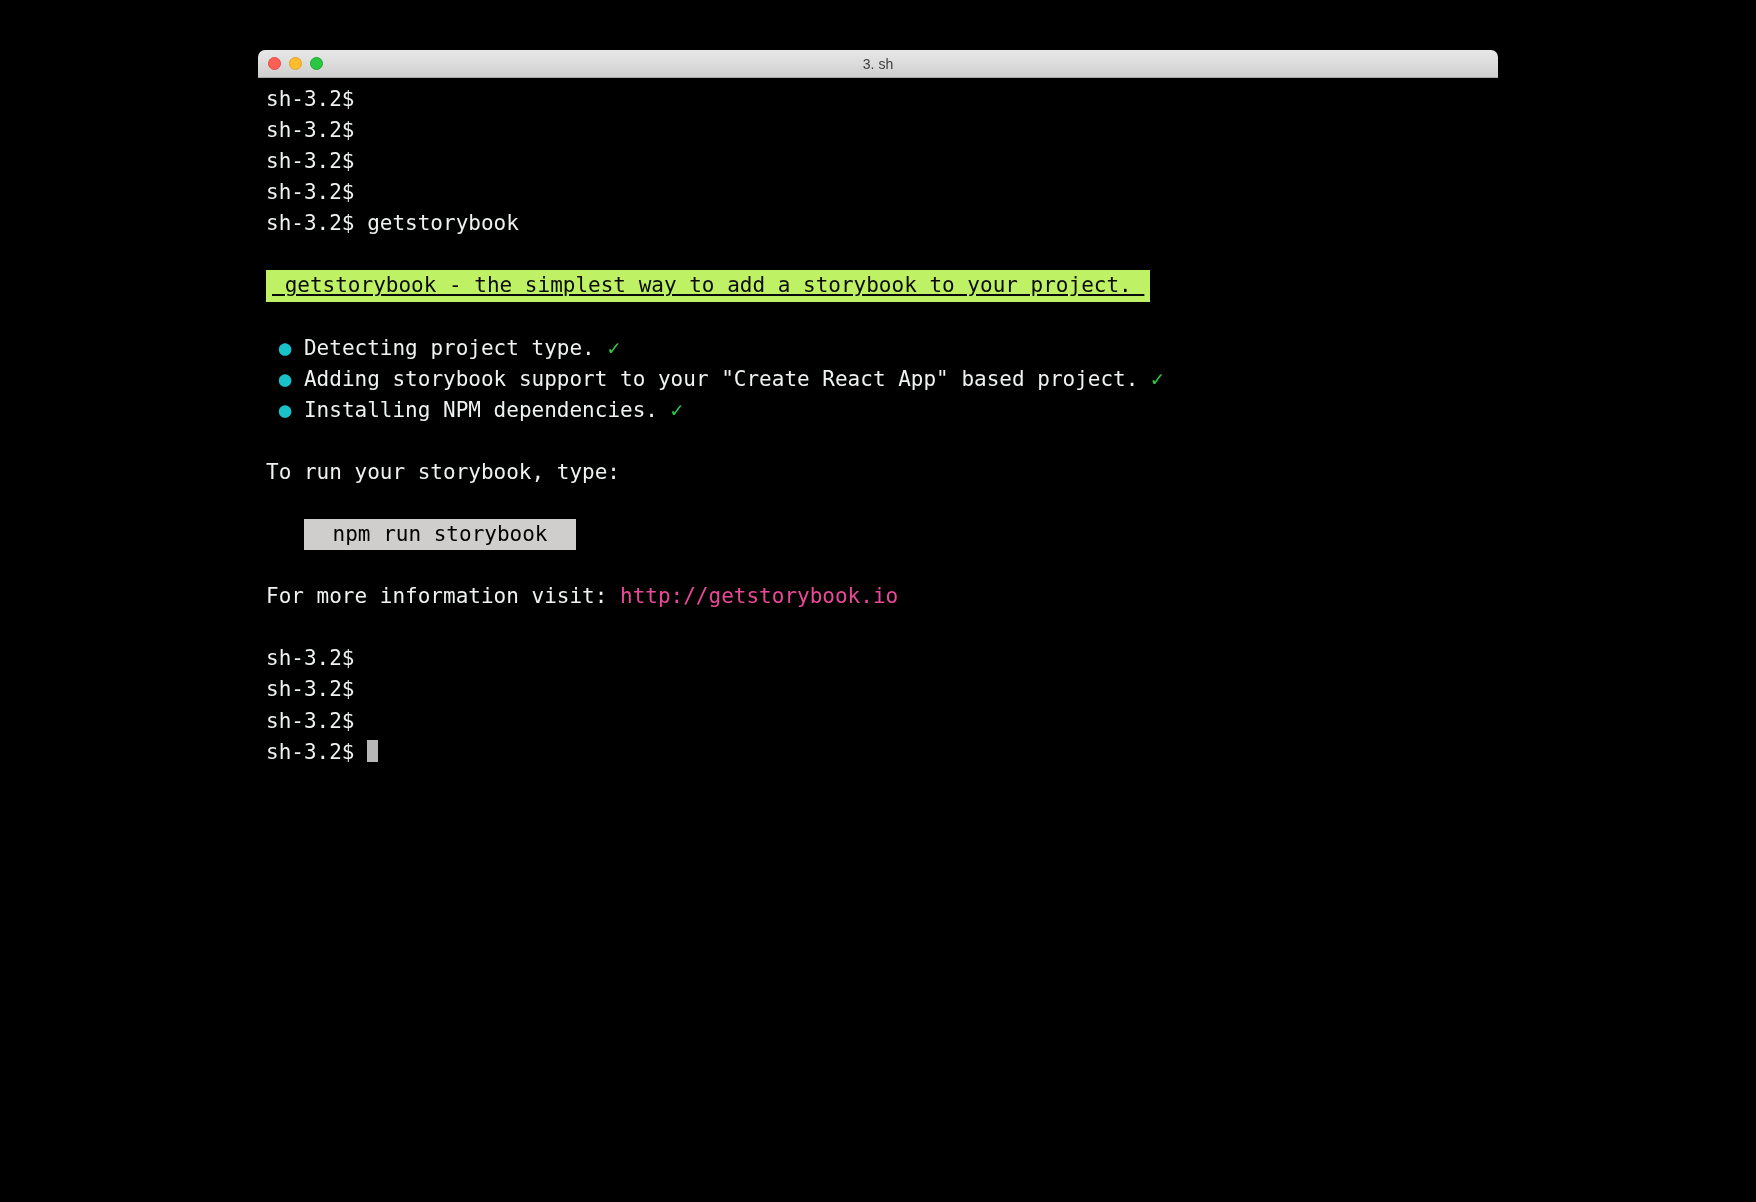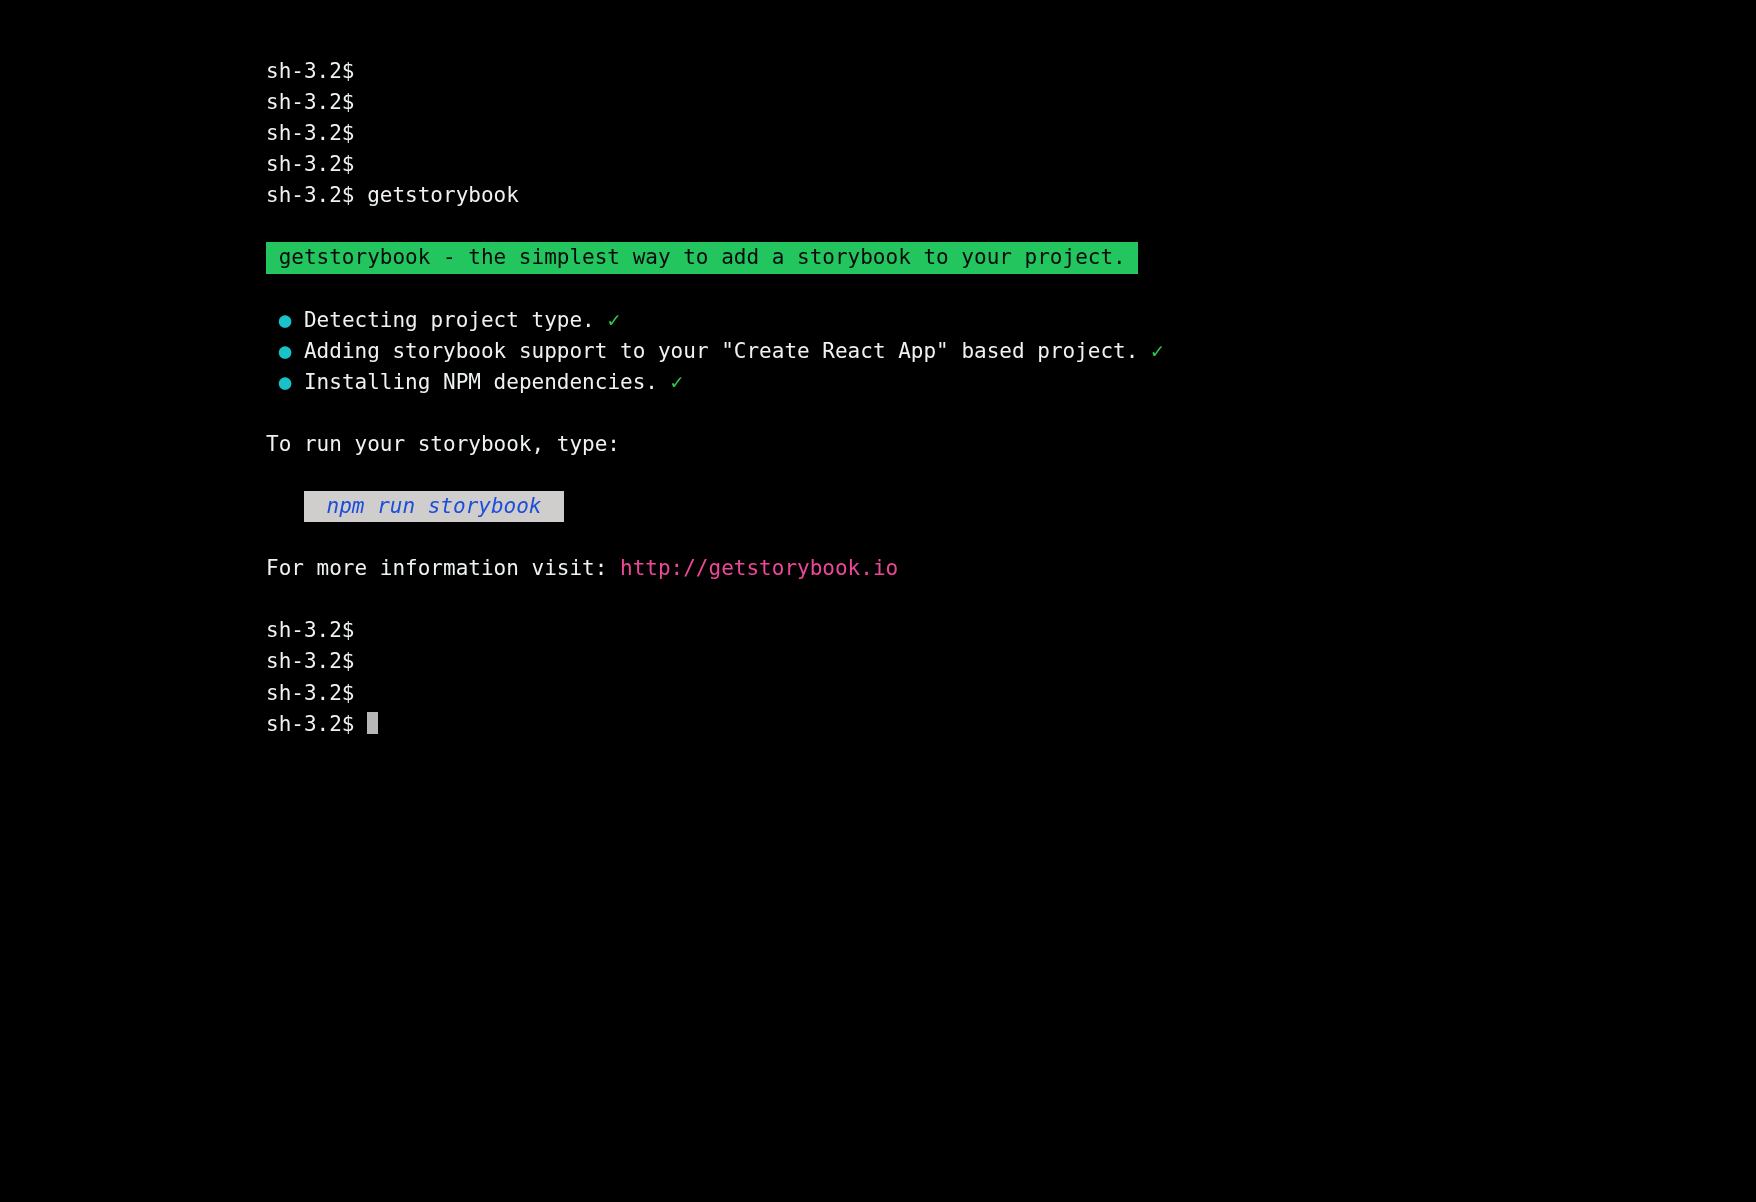--- a/index.html
+++ b/index.html
@@ -52,43 +52,51 @@
     background: #000;
     color: #eef2f0;
     font-size: 21px;
     line-height: 1.48;
     padding: 6px 8px 80px 8px;
     min-height: 800px;
     white-space: pre;
   }
   .line { display: block; }
   .banner {
-    background: #22c55e;
+    background: #bef264;
     color: #0a0a0a;
-    padding: 0 0;
+    padding: 0 6px;
     display: inline-block;
+    text-decoration: underline;
   }
   .bullet { color: #17c3c8; }
   .check { color: #2dcb49; }
   .link { color: #ec4899; }
   .cmdbox {
     background: #cfcecd;
-    color: #1d4ed8;
-    padding: 0 10px;
+    color: #000000;
+    padding: 0 16px;
     display: inline-block;
-    font-style: italic;
   }
   .cursor {
     display: inline-block;
     width: 11px;
     height: 22px;
     background: #b7b7b7;
     vertical-align: text-bottom;
     margin-bottom: 2px;
   }
 </style>
 </head>
 <body>
 
 <div class="window">
+  <div class="titlebar">
+    <div class="traffic-lights">
+      <div class="light red"></div>
+      <div class="light yellow"></div>
+      <div class="light green"></div>
+    </div>
+    <div class="title">3. sh</div>
+  </div>
 
   <div class="terminal-body" id="term"><span class="line">sh-3.2$</span><span class="line">sh-3.2$</span><span class="line">sh-3.2$</span><span class="line">sh-3.2$</span><span class="line">sh-3.2$ getstorybook</span><span class="line"> </span><span class="line"><span class="banner"> getstorybook - the simplest way to add a storybook to your project. </span></span><span class="line"> </span><span class="line"> <span class="bullet">●</span> Detecting project type. <span class="check">✓</span></span><span class="line"> <span class="bullet">●</span> Adding storybook support to your "Create React App" based project. <span class="check">✓</span></span><span class="line"> <span class="bullet">●</span> Installing NPM dependencies. <span class="check">✓</span></span><span class="line"> </span><span class="line">To run your storybook, type:</span><span class="line"> </span><span class="line">   <span class="cmdbox"> npm run storybook </span></span><span class="line"> </span><span class="line">For more information visit: <span class="link">http://getstorybook.io</span></span><span class="line"> </span><span class="line">sh-3.2$</span><span class="line">sh-3.2$</span><span class="line">sh-3.2$</span><span class="line">sh-3.2$ <span class="cursor"></span></span></div>
 </div>
 
 </body></html>

